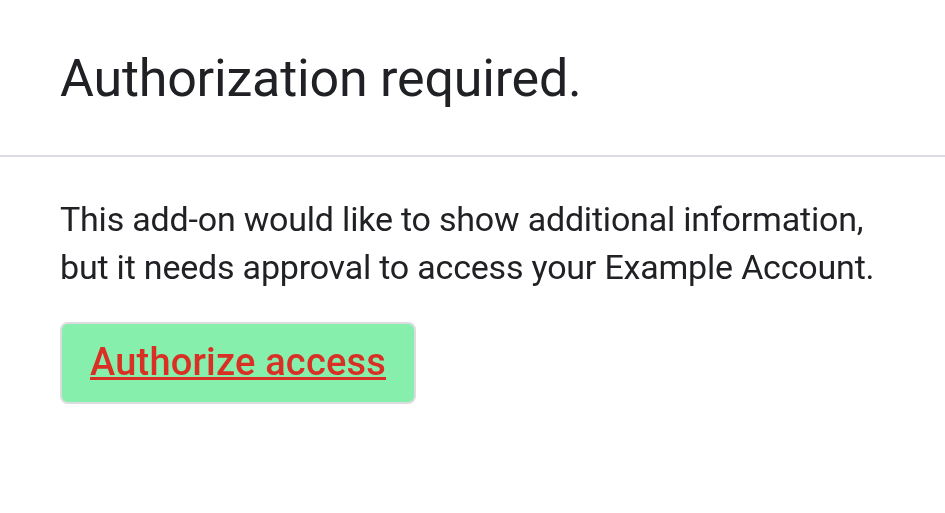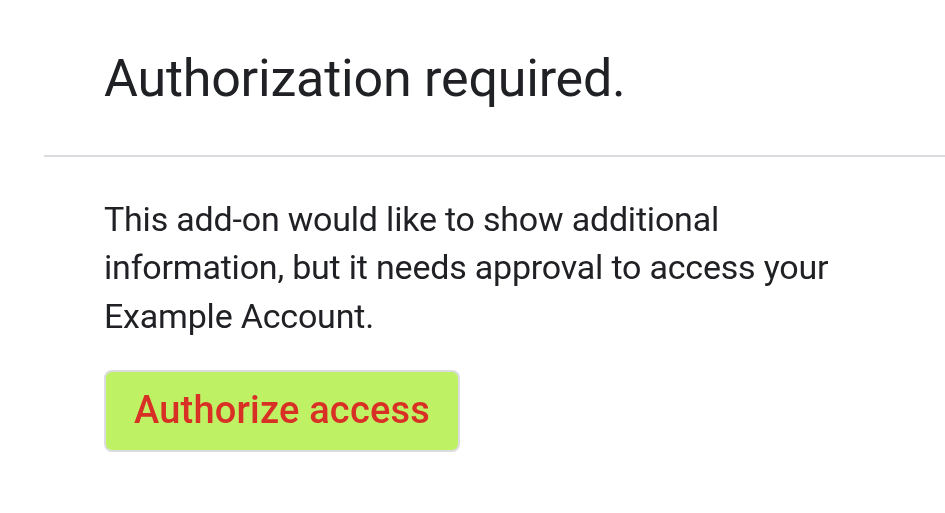--- a/index.html
+++ b/index.html
@@ -10,21 +10,20 @@
     body {
       font-family: Roboto, "Helvetica Neue", Arial, sans-serif;
       background: #ffffff;
       width: 945px;
       height: 513px;
       color: #202124;
     }
     .container {
       width: 100%;
       height: 100%;
-      padding-left: 44px;
     }
     .header {
       padding: 50px 60px 48px 60px;
     }
     .title {
       font-size: 52px;
       font-weight: 400;
       line-height: 1.1;
       color: #202124;
       letter-spacing: -0.2px;
@@ -44,29 +43,30 @@
       color: #202124;
       letter-spacing: -0.2px;
     }
     .button-row {
       margin-top: 30px;
     }
     .authorize-button {
       display: inline-block;
       border: 2px solid #dadce0;
       border-radius: 8px;
-      background: #bef264;
+      background: #86efac;
       padding: 18px 28px;
       font-size: 38px;
       font-weight: 500;
       color: #d93025;
       cursor: pointer;
       font-family: inherit;
       line-height: 1.1;
       letter-spacing: 0.2px;
+      text-decoration: underline;
     }
   </style>
 </head>
 <body>
 
 <div class="container">
   <div class="header">
     <h1 class="title">Authorization required.</h1>
   </div>
   <div class="divider"></div>

